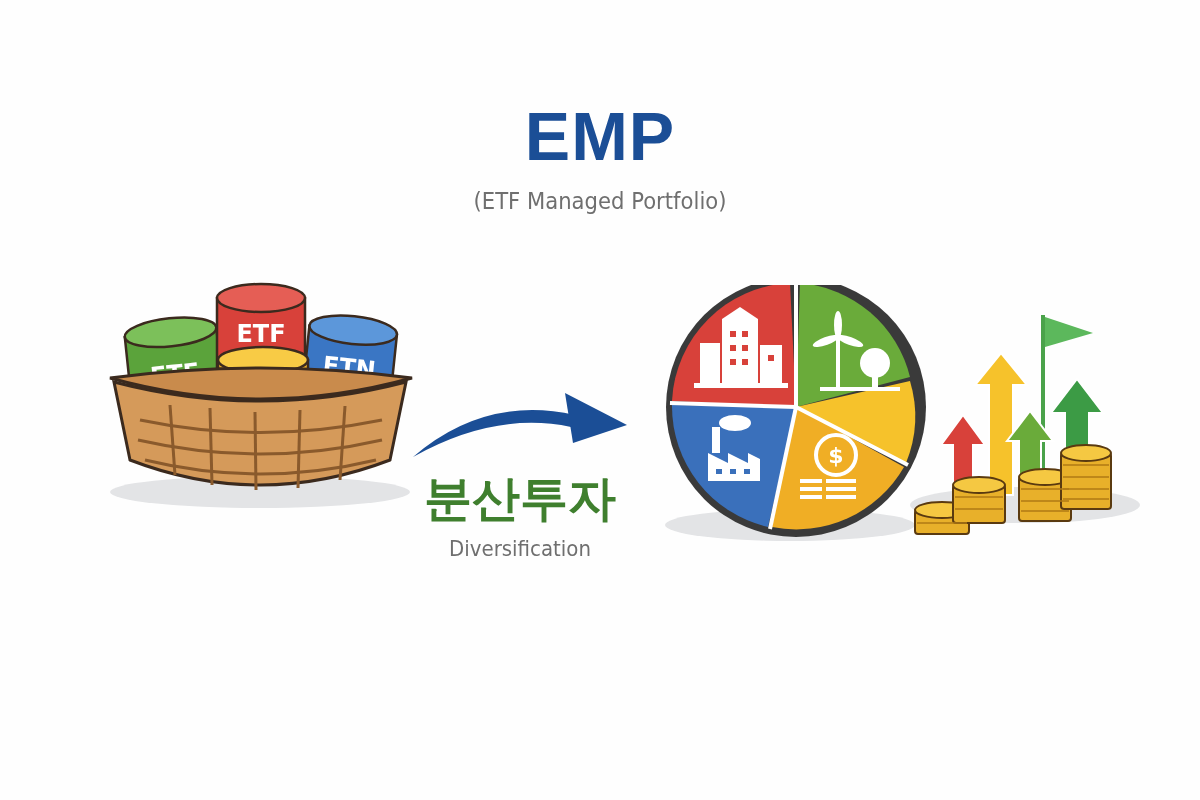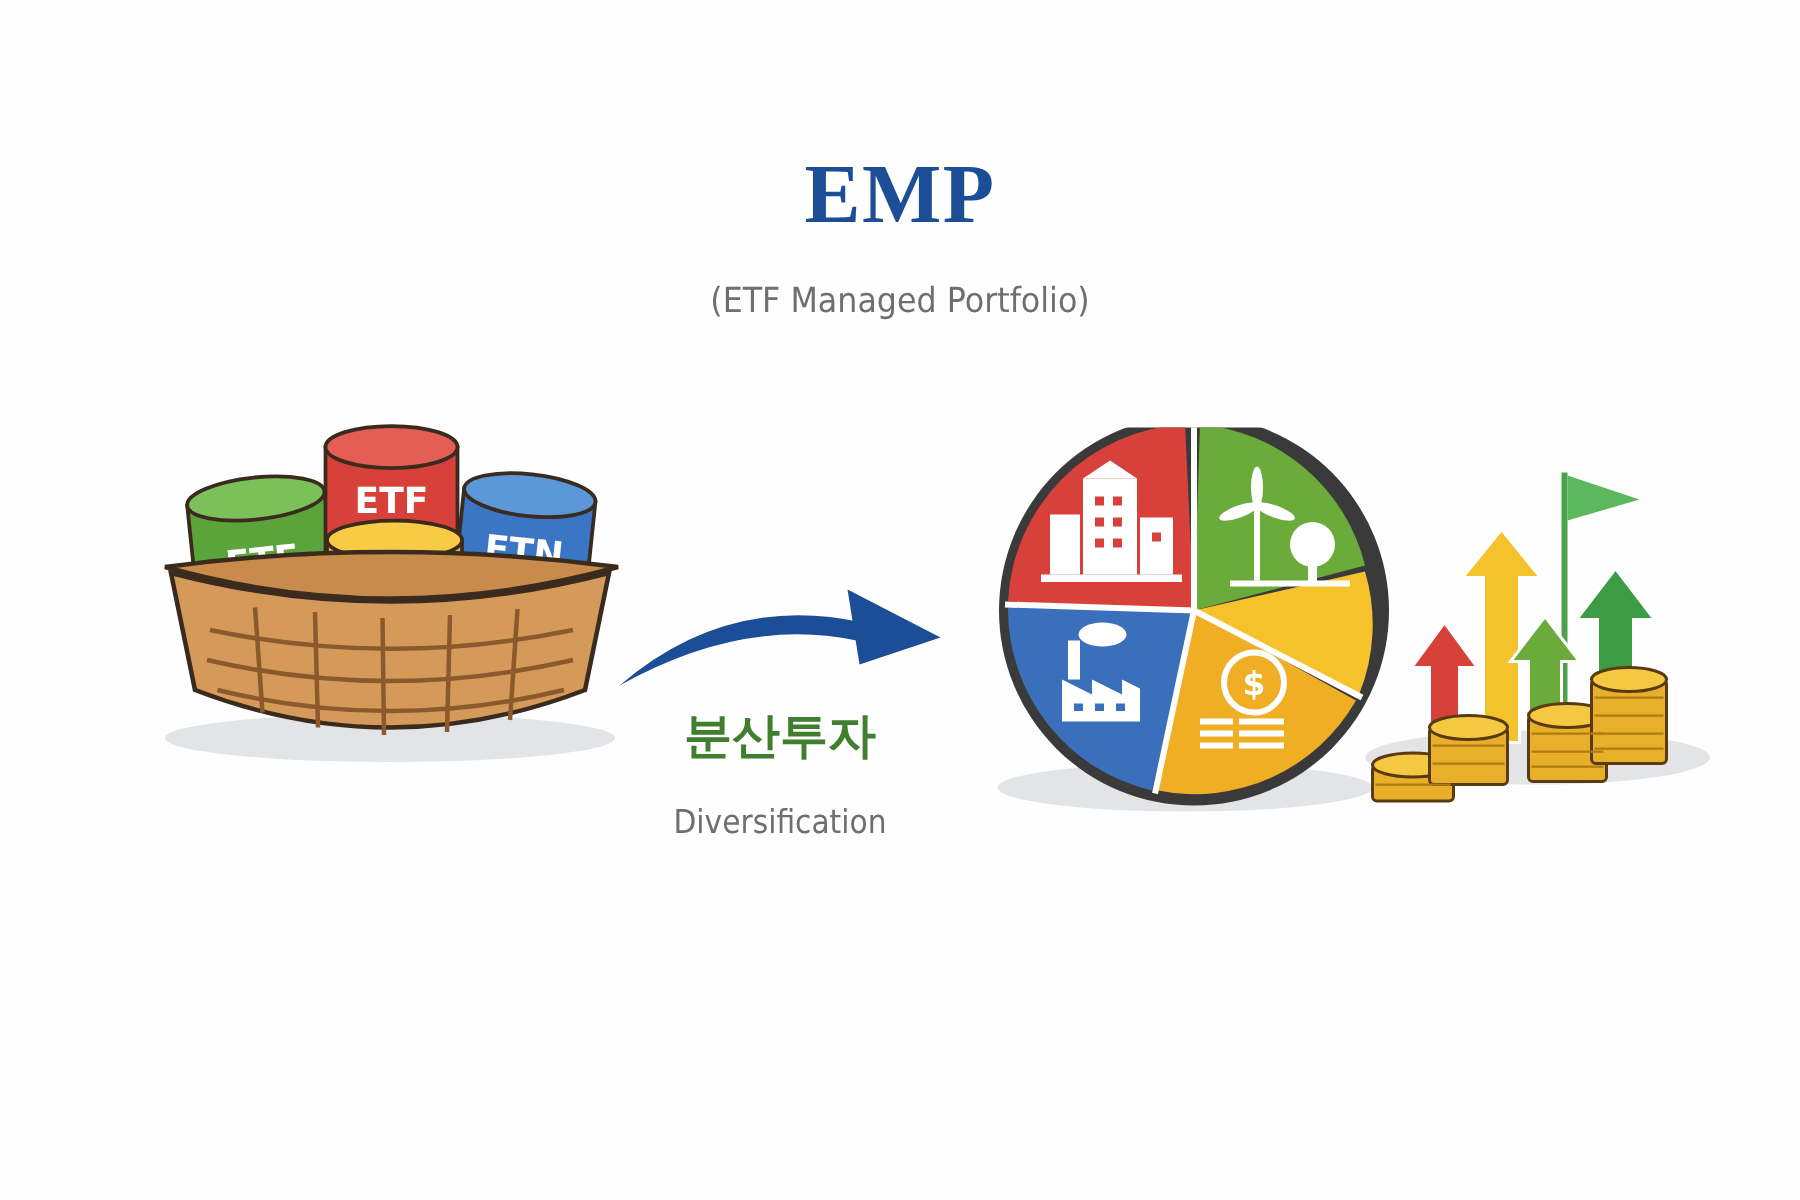--- a/index.html
+++ b/index.html
@@ -2,31 +2,31 @@
 <html><head>
   <meta charset="utf-8">
   <style>
     html, body { margin: 0; padding: 0; }
     body {
       width: 1200px; height: 800px; background: #fefefe; position: relative; overflow: hidden;
       font-family: "DejaVu Sans", "Liberation Sans", sans-serif;
     }
     .title {
       position: absolute; left: 0; width: 1200px; top: 102px; text-align: center;
-      font-family: Liberation Serif, serif; font-weight: bold; font-size: 56px; letter-spacing: 1px;
+      font-family: Liberation Sans, sans-serif; font-weight: bold; font-size: 68px; letter-spacing: 1px;
       color: #1b4e96; line-height: 1;
     }
     .subtitle {
       position: absolute; left: 0; width: 1200px; top: 190px; text-align: center;
       font-family: "DejaVu Sans", sans-serif; font-size: 23px; color: #6f6f6f; line-height: 1;
       transform: scaleX(0.92);
     }
     .label-kr {
       position: absolute; left: 420px; width: 200px; top: 474px; text-align: center;
-      font-family: "DejaVu Sans", sans-serif; font-weight: bold; font-size: 32px; color: #3f7f2e; line-height: 1;
+      font-family: "DejaVu Sans", sans-serif; font-weight: bold; font-size: 48px; color: #3f7f2e; line-height: 1;
     }
     .label-en {
       position: absolute; left: 420px; width: 200px; top: 538px; text-align: center;
       font-family: "DejaVu Sans", sans-serif; font-size: 22px; color: #6f6f6f; line-height: 1;
       transform: scaleX(0.9);
     }
     .art { position: absolute; }
     svg text { font-family: "DejaVu Sans", sans-serif; font-weight: bold; }
   </style>
 </head>

